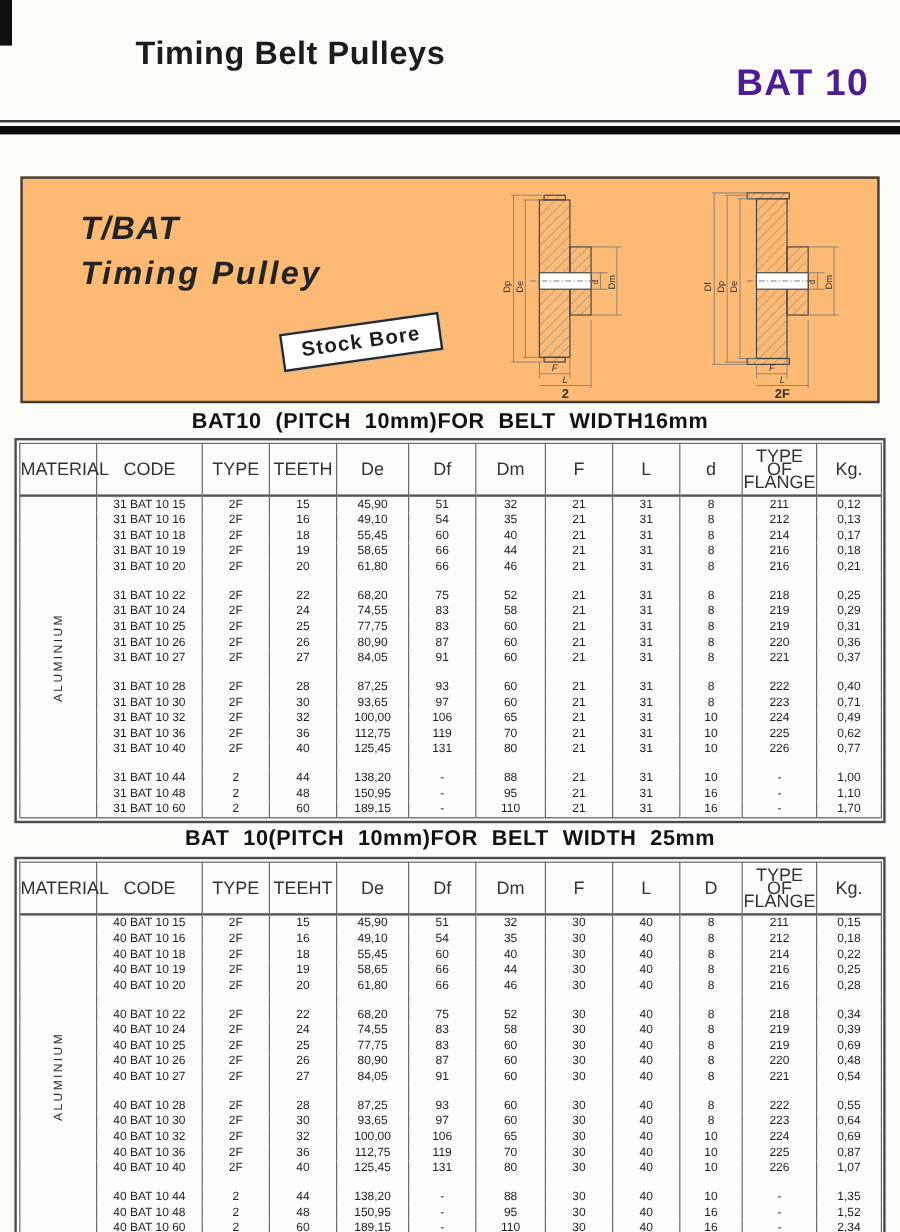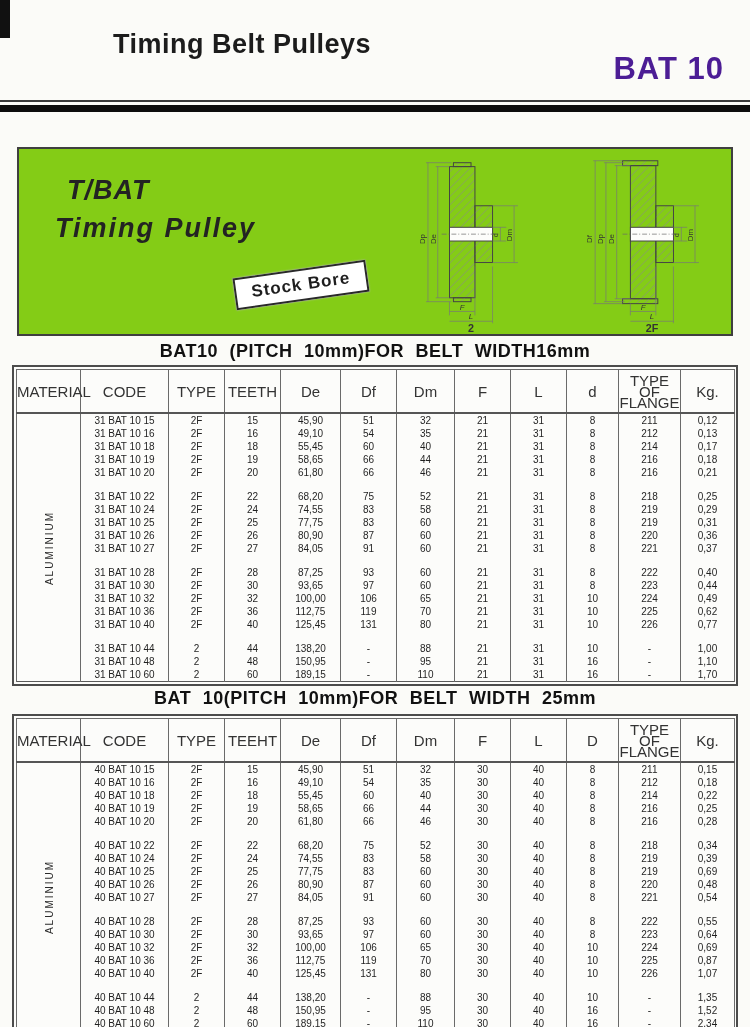--- a/index.html
+++ b/index.html
@@ -10,23 +10,23 @@
   }
   
   .corner-mark{position:absolute;left:0;top:0;width:10px;height:38px;background:#111;}
   .hdr-titles{position:absolute;left:113px;top:27px;line-height:35px;
     font-size:27px;font-weight:bold;color:#1c1c1c;letter-spacing:.5px;}
   .hdr-code{position:absolute;right:26px;top:51px;font-size:31px;font-weight:bold;color:#4c1d95;letter-spacing:1px;}
   .rule-thin{position:absolute;left:0;top:100px;width:750px;height:2px;background:#3b3b3b;}
   .rule-thick{position:absolute;left:0;top:105px;width:750px;height:7px;background:#0d0d0d;}
   
   .intro-box{position:absolute;left:17px;top:147px;width:712px;height:185px;
-    border:2px solid #3f3f3f;background:#84cc16;}
+    border:2px solid #3f3f3f;background:#fdba74;}
   .product-series{position:absolute;left:48px;top:26px;font-size:27px;font-weight:bold;font-style:italic;letter-spacing:1px;color:#232323;}
-  .product-name{position:absolute;left:36px;top:64px;font-size:27px;font-weight:bold;font-style:italic;letter-spacing:2px;color:#232323;}
+  .product-name{position:absolute;left:48px;top:64px;font-size:27px;font-weight:bold;font-style:italic;letter-spacing:2px;color:#232323;}
   .stamp{position:absolute;left:215px;top:120px;padding:4px 15px;border:2px solid #2a2a2a;
     background:#fff;transform:rotate(-8deg);font-size:17px;font-weight:bold;color:#1e1e1e;letter-spacing:1px;box-shadow:0 0 2px #bbb;}
   .diag{position:absolute;top:0;height:184px;}
   .diag.d2{left:368px;width:170px;}
   .diag.d2f{left:545px;width:170px;}
   .diag svg{width:100%;height:100%;}
   .diag text{font-family:"Liberation Sans",sans-serif;fill:#333;}
   
   .tbl-title{position:absolute;left:0;width:750px;text-align:center;
     font-size:18px;font-weight:bold;color:#111;letter-spacing:.5px;word-spacing:6px;}
@@ -366,21 +366,21 @@
           <td>31 BAT 10 30</td>
           <td>2F</td>
           <td>30</td>
           <td>93,65</td>
           <td>97</td>
           <td>60</td>
           <td>21</td>
           <td>31</td>
           <td>8</td>
           <td>223</td>
-          <td>0,44</td>
+          <td>0,71</td>
         </tr>
         <tr>
           <td>31 BAT 10 32</td>
           <td>2F</td>
           <td>32</td>
           <td>100,00</td>
           <td>106</td>
           <td>65</td>
           <td>21</td>
           <td>31</td>

